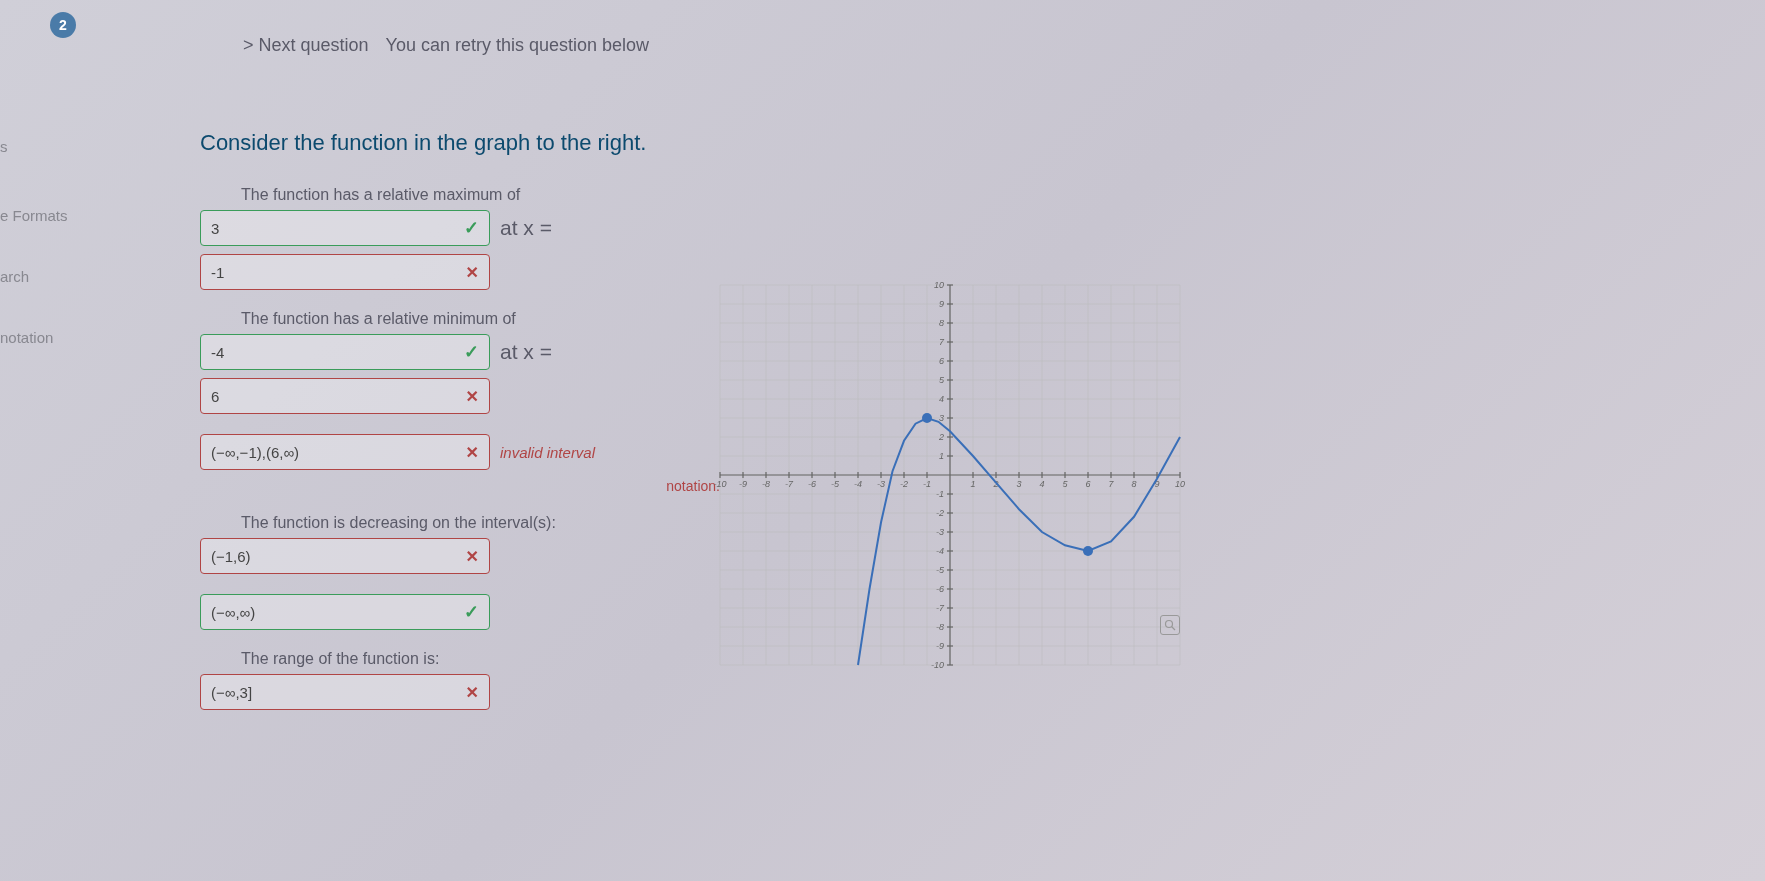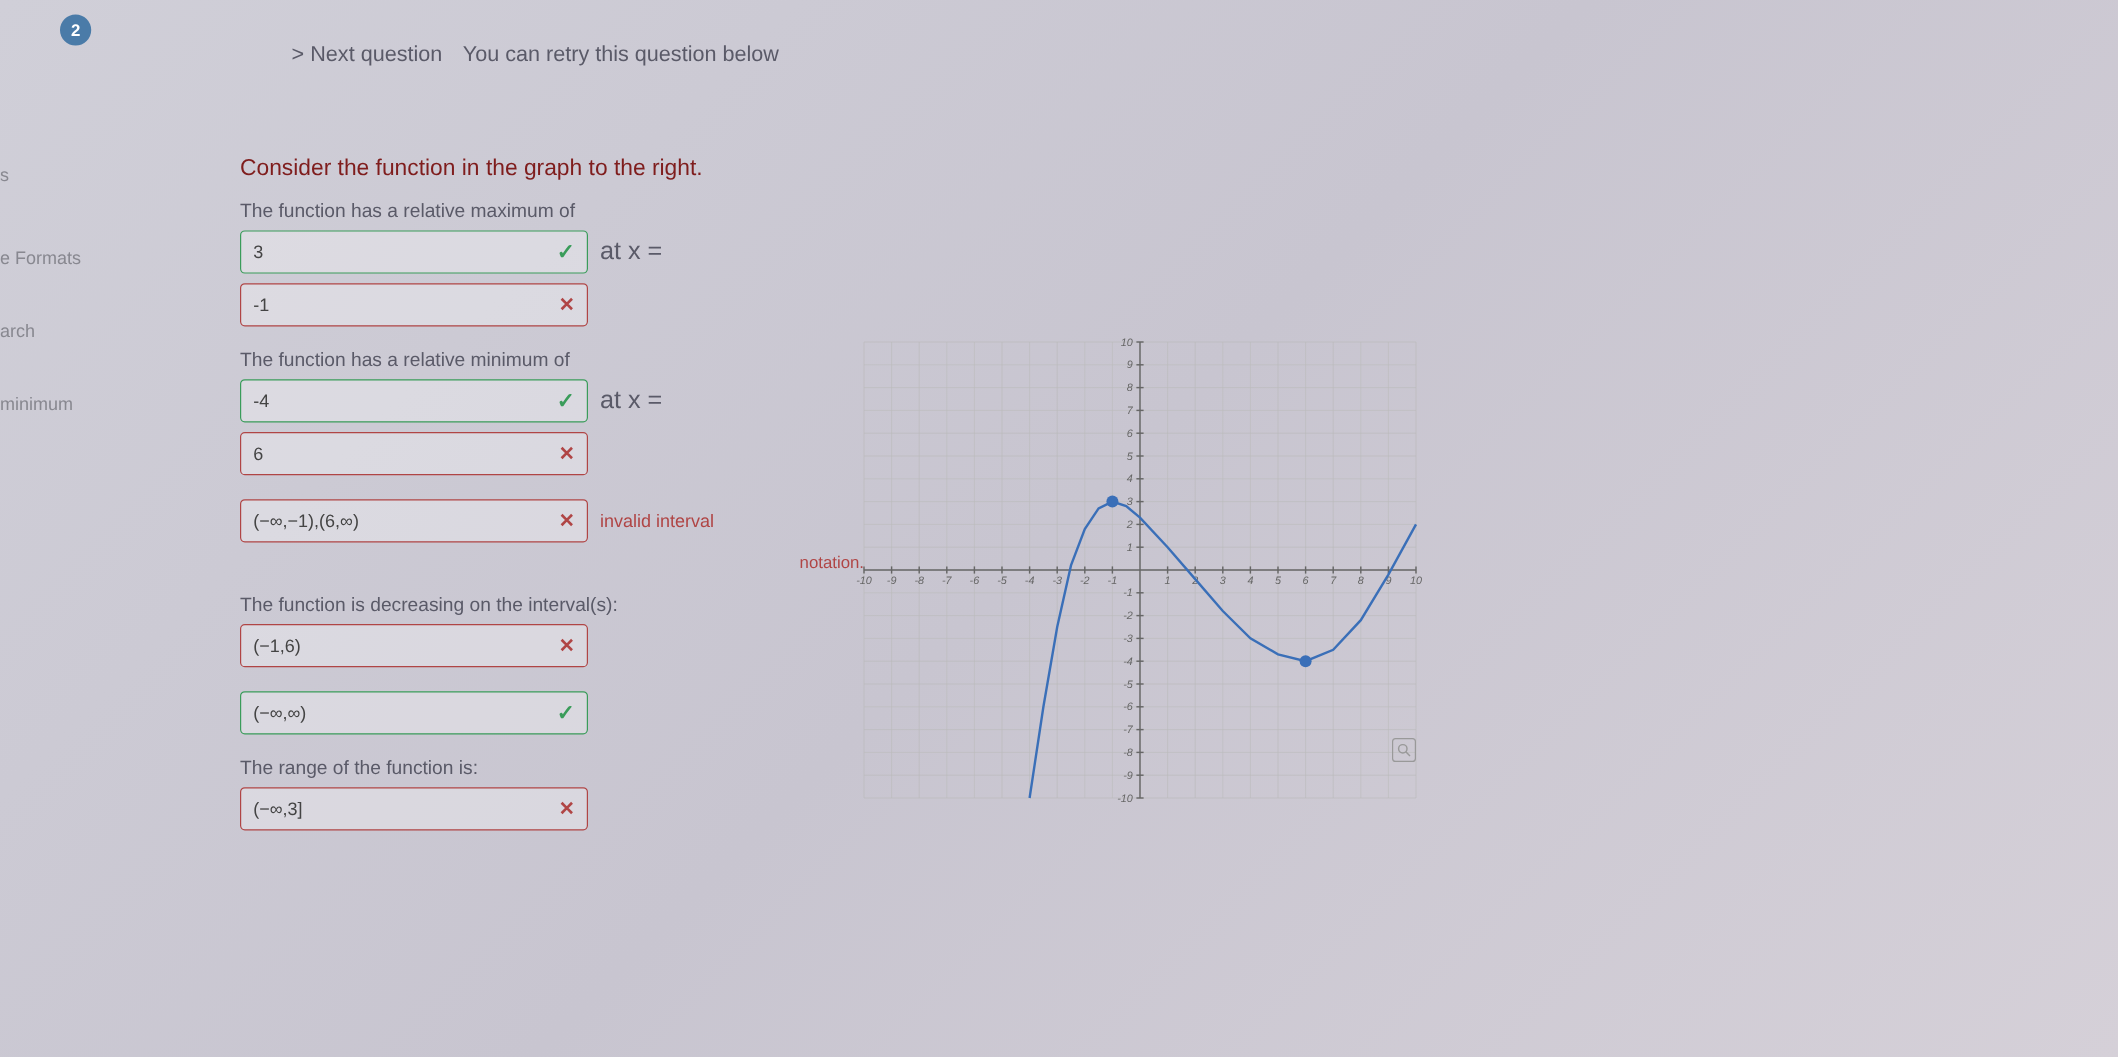--- a/index.html
+++ b/index.html
@@ -56,31 +56,32 @@
       text-align: left;
       margin-bottom: 28px;
     }
     .content {
       position: absolute;
       left: 200px;
       top: 130px;
       width: 520px;
     }
     .instruction {
-      color: #7f1d1d;
-      font-size: 19px;
-      margin-bottom: 16px;
+      color: #0c4a6e;
+      font-size: 22px;
+      margin-bottom: 30px;
     }
     .question-block {
       margin-bottom: 20px;
     }
     .question-label {
       color: #5a5a68;
       font-size: 16px;
       margin-bottom: 6px;
+      margin-left: 41px;
     }
     .input-row {
       display: flex;
       align-items: center;
       margin-bottom: 8px;
     }
     .answer-input {
       width: 290px;
       height: 36px;
       border: 1px solid #888;
@@ -111,20 +112,21 @@
     }
     .suffix-text {
       margin-left: 10px;
       color: #5a5a68;
       font-size: 21px;
     }
     .error-msg {
       color: #b04545;
       font-size: 15px;
       margin-left: 10px;
+      font-style: italic;
     }
     .notation-text {
       color: #b04545;
       font-size: 14px;
       margin-top: 4px;
       margin-bottom: 10px;
       text-align: right;
     }
     .graph-container {
       position: absolute;
@@ -180,21 +182,21 @@
 
 <div class="top-nav">
   <span class="next-question">&gt; Next question</span>
   <span class="retry-text">You can retry this question below</span>
 </div>
 
 <div class="sidebar">
   <div class="sidebar-item">s</div>
   <div class="sidebar-item" style="margin-top:36px">e Formats</div>
   <div class="sidebar-item">arch</div>
-  <div class="sidebar-item">minimum</div>
+  <div class="sidebar-item">notation</div>
 </div>
 
 <div class="content">
   <div class="instruction">Consider the function in the graph to the right.</div>
 
   <div class="question-block">
     <div class="question-label">The function has a relative maximum of</div>
     <div class="input-row">
       <div class="answer-input correct">
         <span>3</span>

